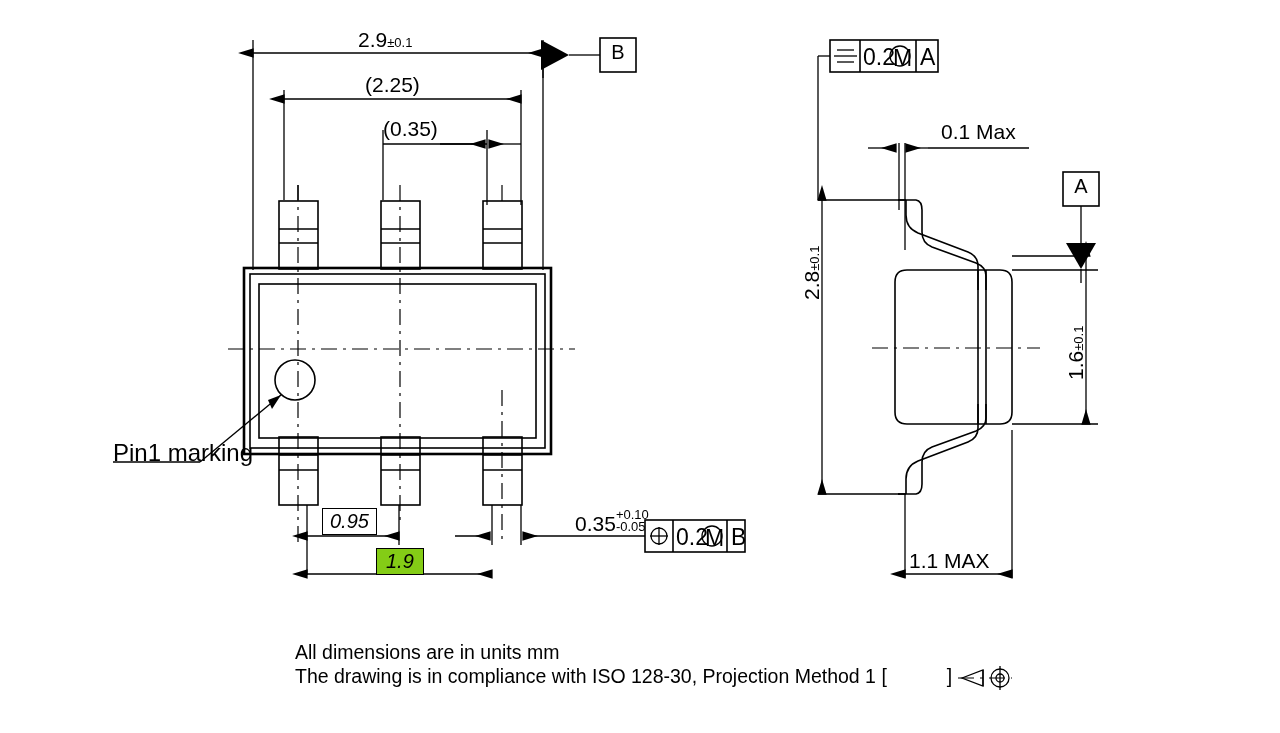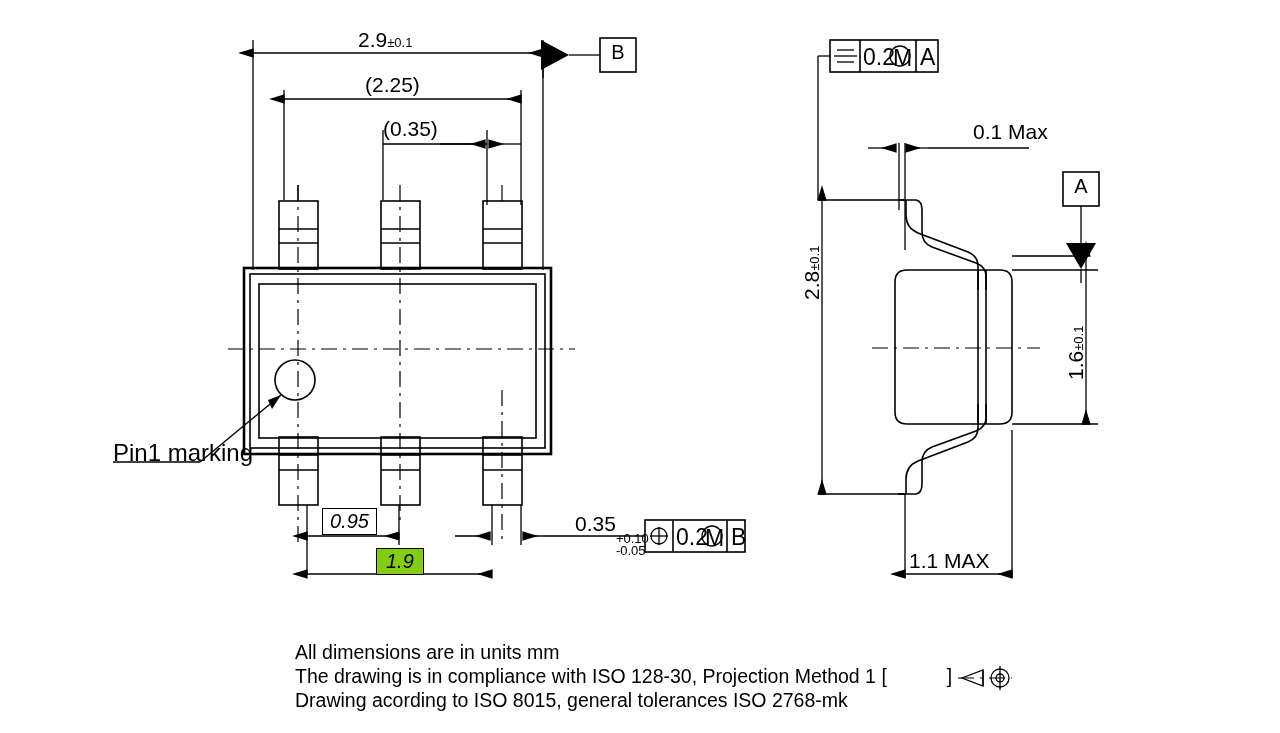--- a/index.html
+++ b/index.html
@@ -302,48 +302,47 @@
   <div style="position:absolute; left:322px; top:508px; border:1.6px solid #000; background:#fff; padding:1px 7px;">
     <span class="t-box">0.95</span>
   </div>
 
   <div style="position:absolute; left:376px; top:548px; border:1.6px solid #000; background:#84cc16; padding:1px 9px;">
     <span class="t-box">1.9</span>
   </div>
 
   <div style="position:absolute; left:575px; top:507px;">
     <span class="t-dim" style="vertical-align:top; line-height:34px;">0.35</span><span style="display:inline-block; vertical-align:top; line-height:12px; padding-top:2px;">
-      <span class="t-dim-small" style="display:block;margin-top:24px;">+0.10</span>
+      <span class="t-dim-small" style="display:block;">+0.10</span>
       <span class="t-dim-small" style="display:block;">-0.05</span>
     </span>
   </div>
 
   <div class="t-fcf" style="position:absolute; left:676px; top:524px;">0.2</div>
   <div class="t-fcf" style="position:absolute; left:705px; top:525px;">M</div>
   <div class="t-fcf" style="position:absolute; left:731px; top:524px;">B</div>
 
   <div class="t-fcf" style="position:absolute; left:863px; top:44px;">0.2</div>
   <div class="t-fcf" style="position:absolute; left:893px; top:45px;">M</div>
   <div class="t-fcf" style="position:absolute; left:920px; top:44px;">A</div>
 
-  <div class="t-dim" style="position:absolute; left:941px; top:120px;margin-left:32px;">0.1 Max</div>
+  <div class="t-dim" style="position:absolute; left:941px; top:120px;">0.1 Max</div>
 
   <div class="t-datum" style="position:absolute; left:1063px; top:175px; width:36px; text-align:center;">A</div>
 
   <div style="position:absolute; left:800px; top:300px; transform:rotate(-90deg); transform-origin:left top;">
     <span class="t-dim">2.8</span><span class="t-dim-small">±0.1</span>
   </div>
 
   <div style="position:absolute; left:1064px; top:380px; transform:rotate(-90deg); transform-origin:left top;">
     <span class="t-dim">1.6</span><span class="t-dim-small">±0.1</span>
   </div>
 
   <div class="t-dim" style="position:absolute; left:909px; top:549px;">1.1 MAX</div>
 
   <div style="position:absolute; left:295px; top:640px; line-height:24px;">
     <div class="t-note">All dimensions are in units mm</div>
     <div class="t-note">
       <span>The drawing is in compliance with ISO 128-30, Projection Method 1 [</span><span style="display:inline-block; width:60px;"></span><span>]</span>
     </div>
-    <div class="t-note">Drawing acording to ISO 8015, general tolerances ISO 2768-mk</div>
   </div>
 
 </div>
 
 </body></html>

